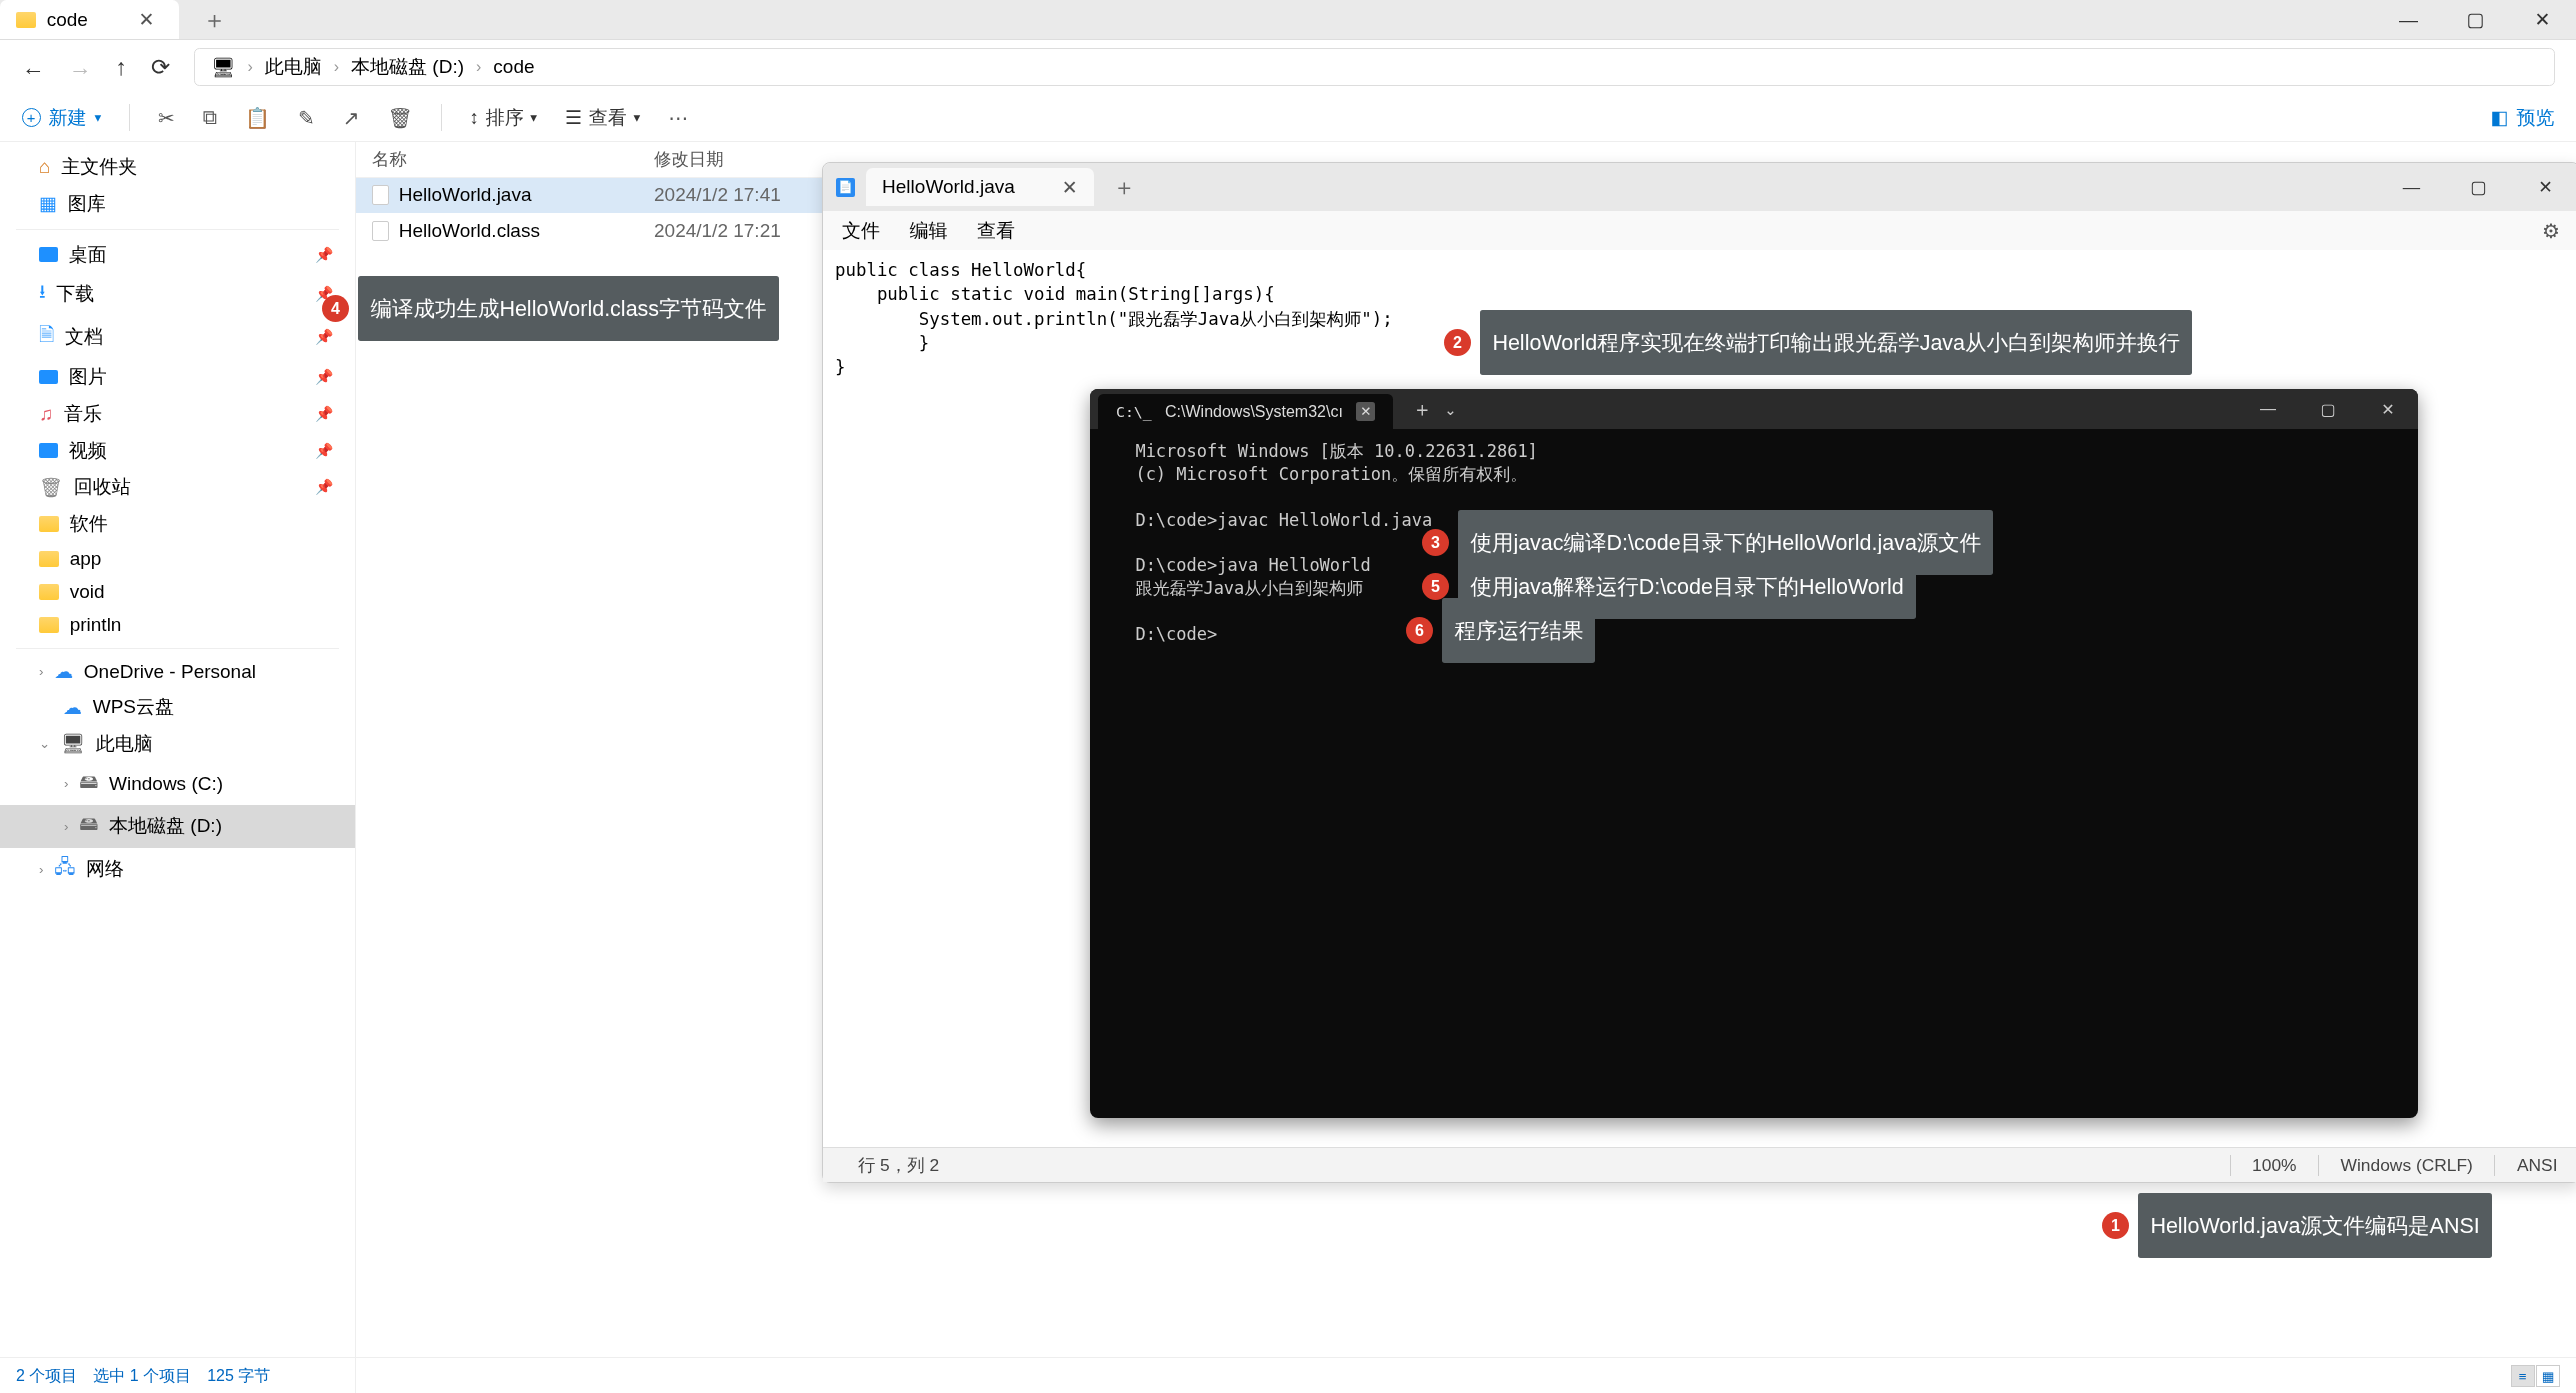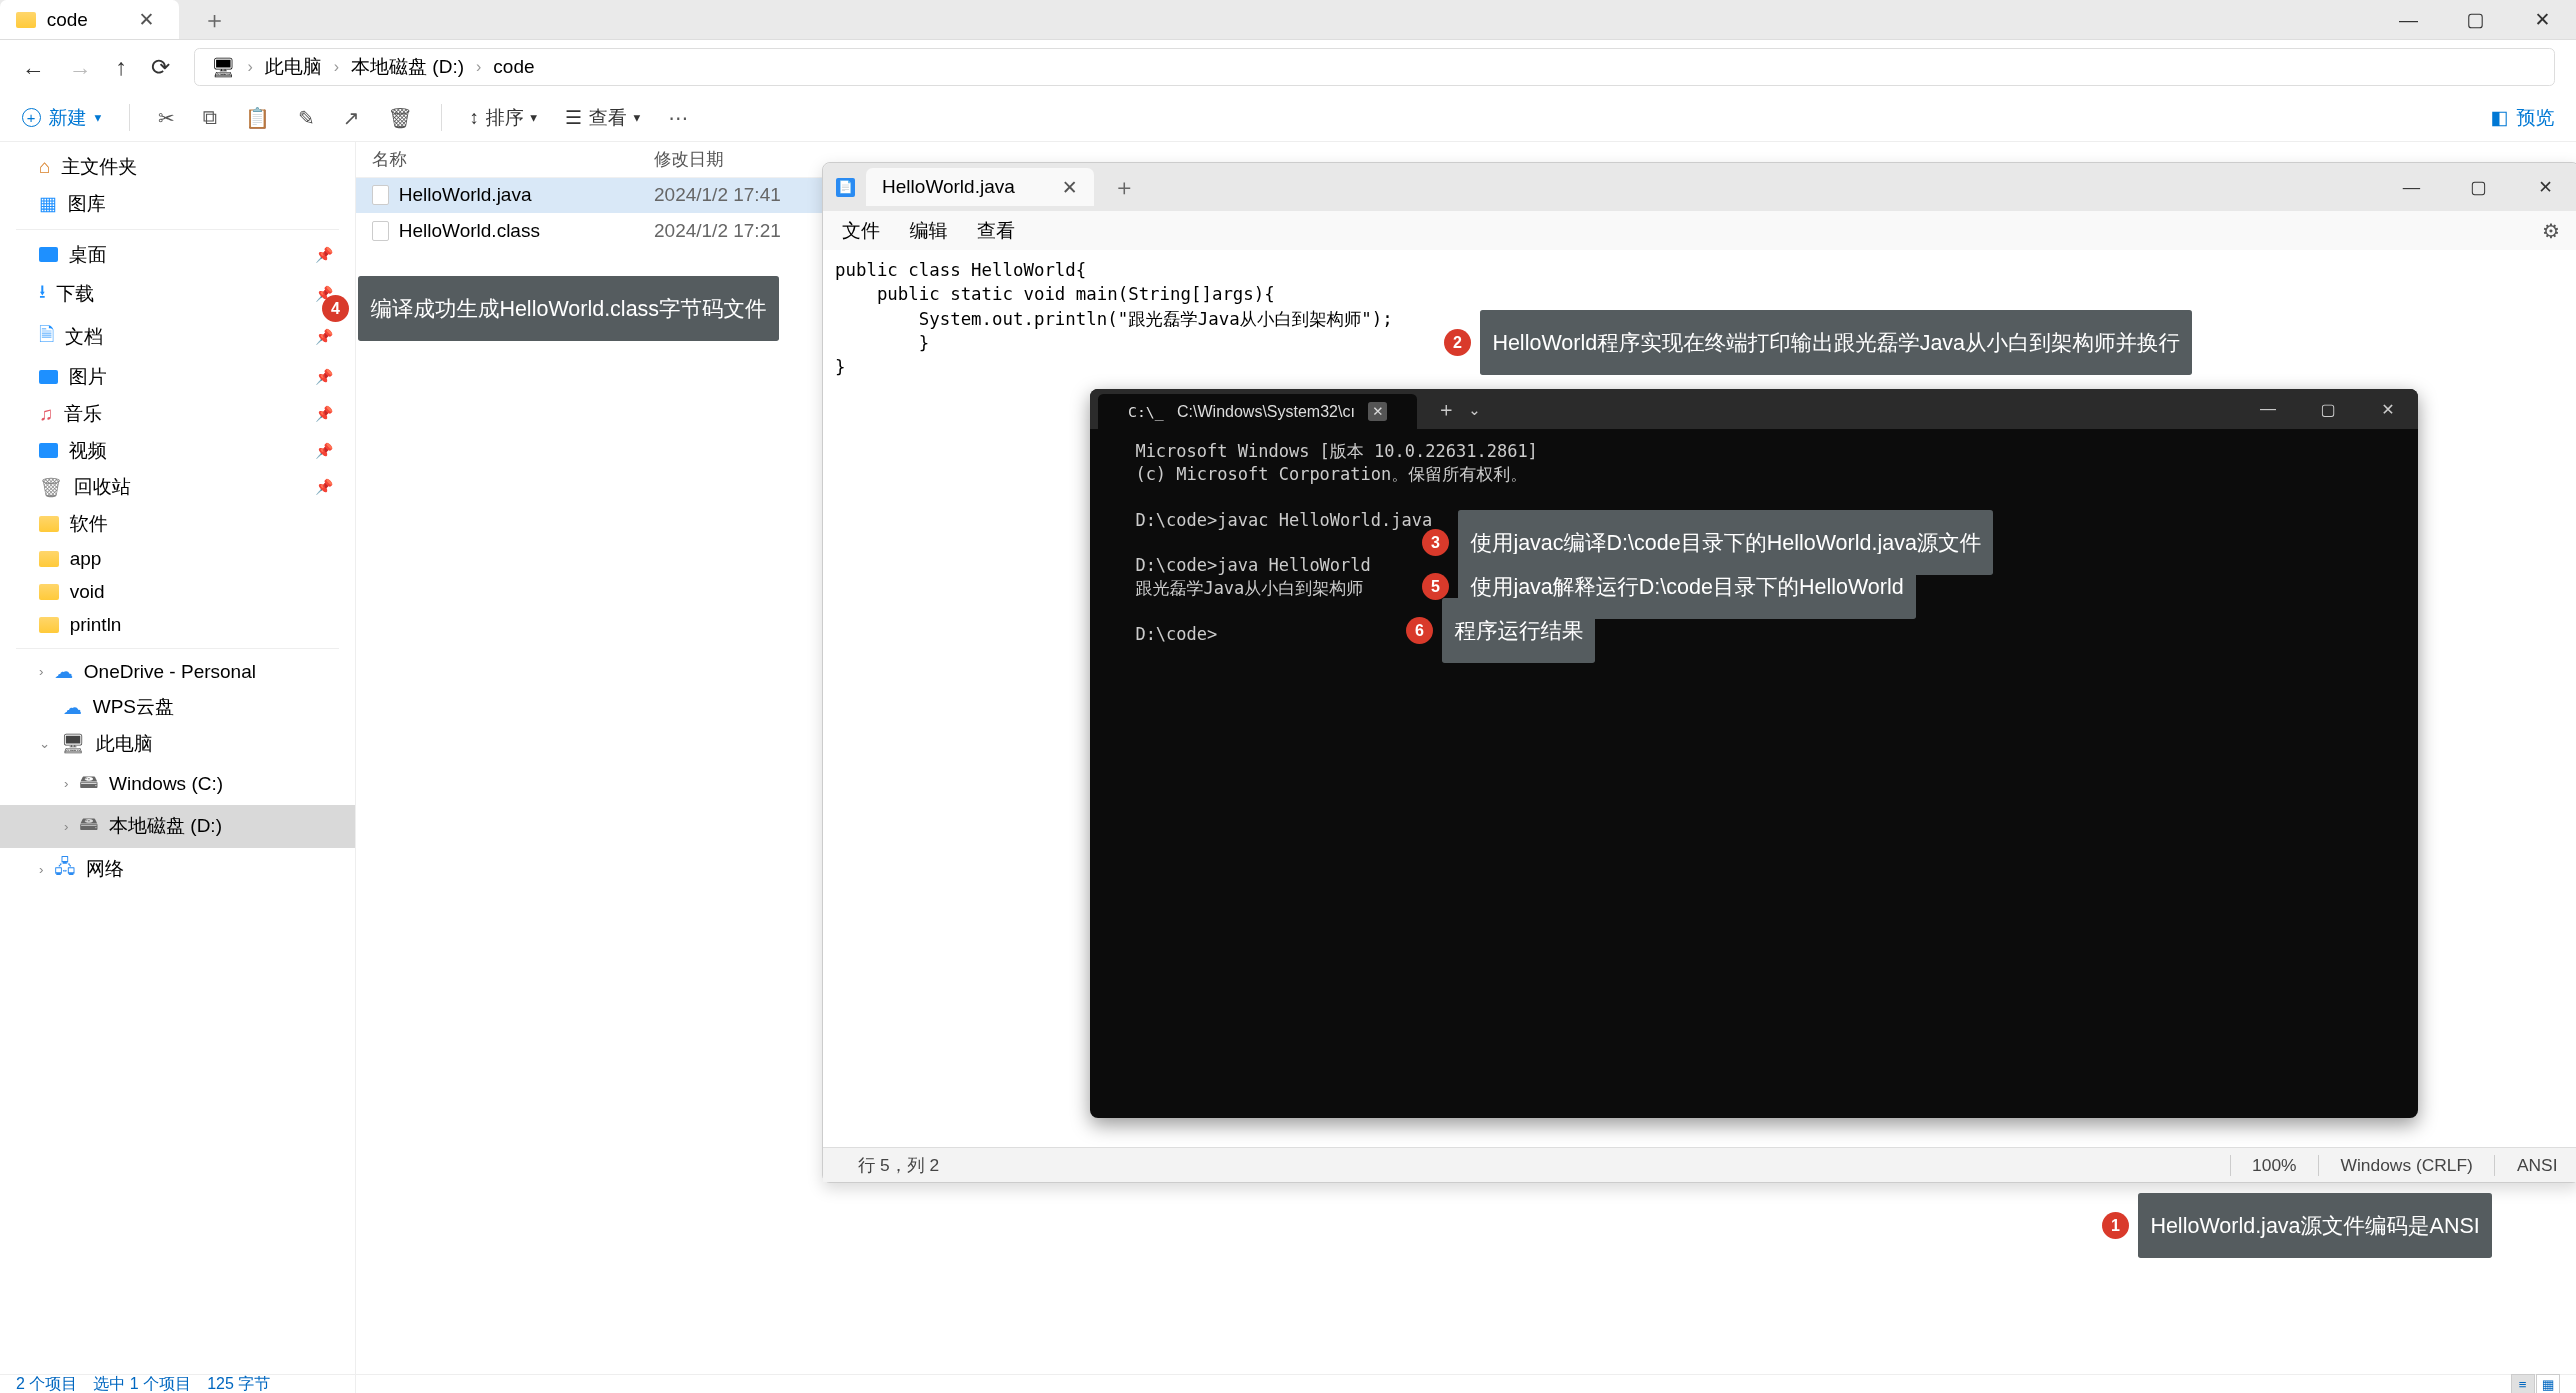--- a/index.html
+++ b/index.html
@@ -57,21 +57,21 @@
 
 .filelist { flex:1; display:flex; flex-direction:column;}
 .fl-head { display:flex; padding:5.4px 16px; font-size:17.4px; color:#555; border-bottom:0.7px solid #f0f0f0;}
 .fl-head .c-name { width:282px;}
 .fl-row { display:flex; padding:6.7px 16px; font-size:19px; align-items:center;}
 .fl-row.sel { background:#d9e8f7;}
 .fl-row .c-name { width:282px; display:flex; align-items:center; gap:9.4px;}
 .fl-row .c-date { color:#666;}
 .fileicon { width:17.4px; height:20px; border:0.7px solid #ccc; border-radius:2px; background:#fff;}
 
-.status-bar { position:absolute; bottom:0; left:0; right:0; height:20px; border-top:0.7px solid #eee; display:flex; align-items:center; padding:0 16px; font-size:16px; color:#0067c0;}
+.status-bar { position:absolute; bottom:0; left:0; right:0; height:37px; border-top:0.7px solid #eee; display:flex; align-items:center; padding:0 16px; font-size:16px; color:#0067c0;}
 .status-bar .viewbtns { margin-left:auto; display:flex; gap:1.3px;}
 .status-bar .vb { width:24px; height:21.5px; border:0.7px solid #ccc; display:flex;align-items:center;justify-content:center; font-size:13.4px;}
 .status-bar .vb.active { background:#e0e0e0;}
 
 
 .notepad { position:absolute; left:822px; top:162px; width:1758px; height:1021px; background:#f1f1f1; border:0.7px solid #ccc; border-radius:8px; display:flex; flex-direction:column; box-shadow:0 5.4px 16px rgba(0,0,0,.15);}
 .np-title { height:48px; background:#e8e8e8; display:flex; align-items:center; border-radius:8px 8px 0 0;}
 .np-title .np-icon { width:19px; height:19px; margin:0 10.7px 0 13.4px; background:#2a8bf2; border-radius:2px; display:flex;align-items:center;justify-content:center;color:#fff;font-size:12px;}
 .np-tab { background:#f9f9f9; height:38px; display:flex; align-items:center; padding:0 16px; border-radius:6.7px 6.7px 0 0; font-size:19px; gap:47px;}
 .np-tab .close { font-size:19px; color:#555;}
@@ -81,21 +81,21 @@
 .np-menu { height:39px; display:flex; align-items:center; gap:29.5px; padding:0 19px; font-size:19px; background:#f9f9f9;}
 .np-menu .gear { margin-left:auto; font-size:20px; color:#555;}
 .np-body { flex:1; background:#fff; padding:8px 12px; font-family:Consolas, monospace; font-size:17.4px; line-height:1.4; white-space:pre; overflow:hidden;}
 .np-status { height:35px; background:#f3f3f3; border-top:0.7px solid #ddd; display:flex; align-items:center; font-size:17.4px; color:#444;}
 .np-status .seg { padding:0 21.5px; border-left:0.7px solid #ccc;}
 .np-status .seg:first-child { border:none; margin-left:13.4px;}
 
 
 .terminal { position:absolute; left:1090px; top:389px; width:1328px; height:729px; background:#0c0c0c; border-radius:8px; overflow:hidden; box-shadow:0 6.7px 19px rgba(0,0,0,.4);}
 .tm-title { height:40px; background:#2b2b2b; display:flex; align-items:center;}
-.tm-tab { background:#0c0c0c; height:35px; margin-top:5.4px; margin-left:8px; display:flex; align-items:center; padding:0 30px; gap:13.4px; border-radius:5.4px 5.4px 0 0; color:#ddd; font-size:16px;}
+.tm-tab { background:#0c0c0c; height:35px; margin-top:5.4px; margin-left:8px; display:flex; align-items:center; padding:0 18px; gap:13.4px; border-radius:5.4px 5.4px 0 0; color:#ddd; font-size:16px;}
 .tm-tab .cmd-icon { font-family:monospace; font-size:14.8px;}
 .tm-tab .close { background:#555; width:19px;height:19px;border-radius:2.7px;display:flex;align-items:center;justify-content:center;font-size:13.4px;}
 .tm-add { color:#ccc; font-size:20px; margin-left:19px;}
 .tm-dd  { color:#ccc; font-size:14.8px; margin-left:12px;}
 .tm-wctrl { margin-left:auto; display:flex;}
 .tm-wctrl span { width:60px;height:40px;display:flex;align-items:center;justify-content:center;color:#ccc;font-size:16px;}
 .tm-body { padding:10.7px 13.4px; font-family:Consolas, monospace; font-size:17px; color:#ccc; white-space:pre; line-height:1.35;margin-left:32px;}
 
 
 .callout { position:absolute; display:flex; align-items:center; gap:9.4px; }

